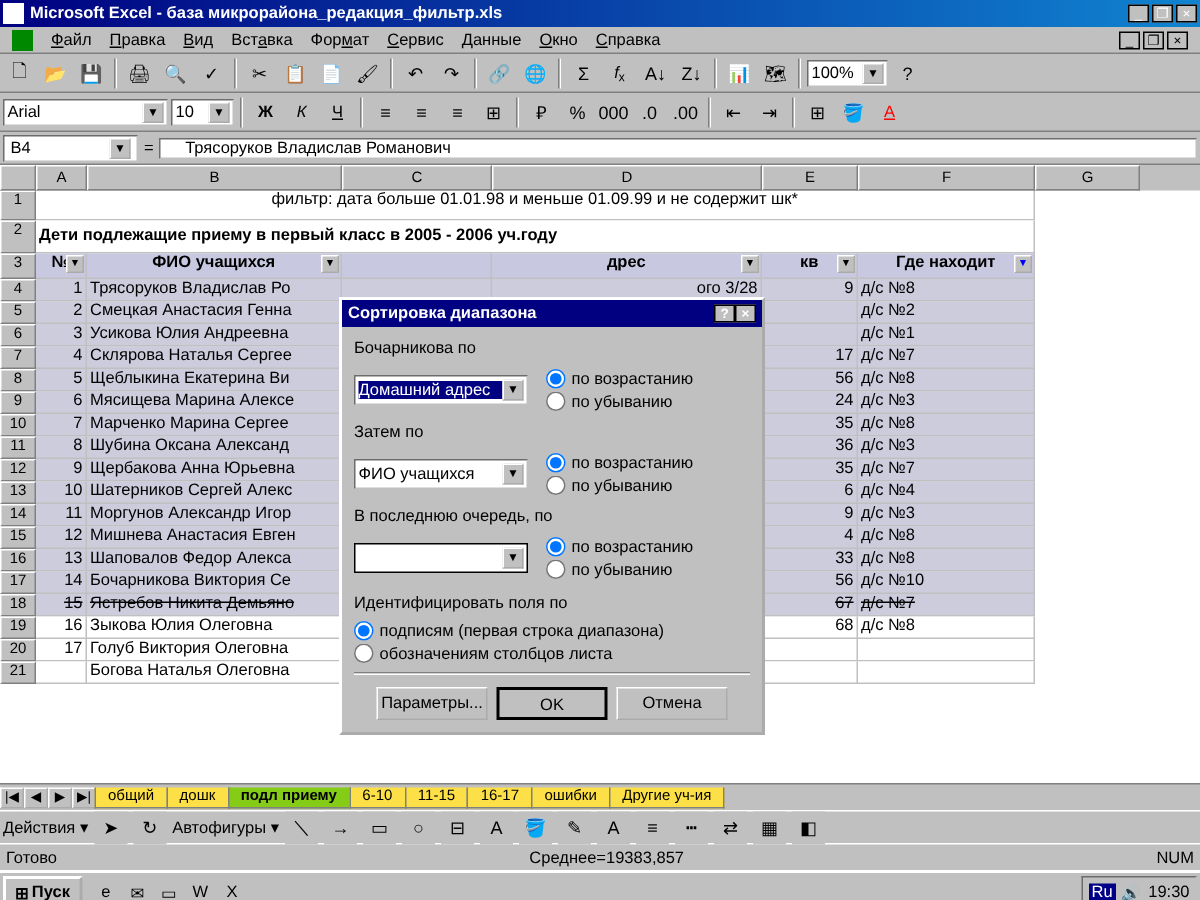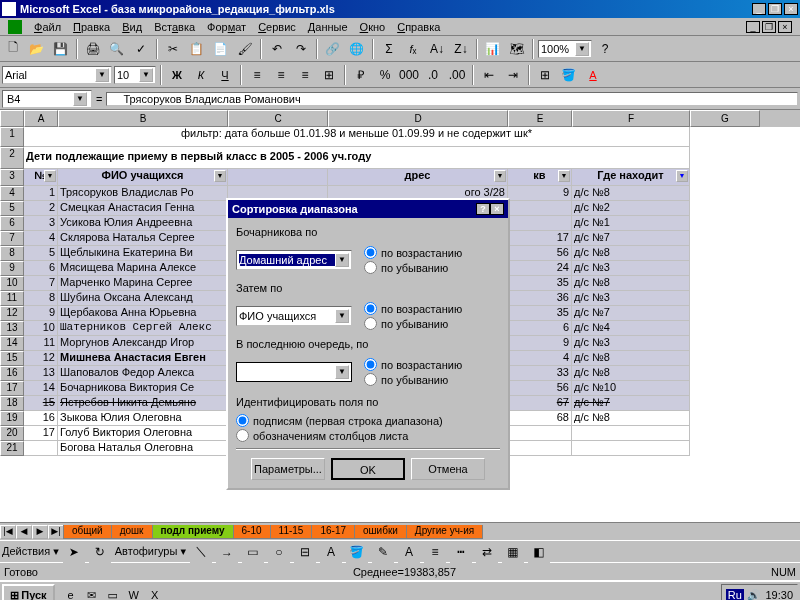--- a/index.html
+++ b/index.html
@@ -27,21 +27,21 @@
 .row { display: flex; height: 15px; }
 .cell { border-right: 1px solid #c0c0c0; border-bottom: 1px solid #c0c0c0; padding: 0 2px; overflow: hidden; white-space: nowrap; font-size: 11px; background: #fff; }
 .cell.sel { background: #ccccdd; }
 .cell.hdrcell { background: #c8c8e0; font-weight: bold; text-align: center; position: relative; }
 .fbtn { position: absolute; right: 1px; top: 1px; width: 12px; height: 12px; background: #c0c0c0; border: 1px outset #fff; font-size: 7px; line-height: 10px; text-align: center; }
 .fbtn.act { color: blue; }
 .tabs { background: #c0c0c0; height: 18px; display: flex; align-items: center; border-top: 1px solid #808080; }
 .tabbtn { width: 16px; height: 14px; border: 1px outset #fff; font-size: 9px; text-align: center; background: #c0c0c0; }
 .tab { padding: 0 8px; background: #fff; border: 1px solid #808080; border-top: none; font-size: 10px; height: 14px; margin-left: -1px; }
 .tab.active { font-weight: bold; background: #84cc16; }
-.tab.inactive { background: #f97316; }
+.tab.inactive { background: #fde047; }
 .drawbar { height: 22px; background: #c0c0c0; display: flex; align-items: center; padding: 2px; gap: 4px; border-top: 1px solid #fff; }
 .statusbar { height: 18px; background: #c0c0c0; display: flex; align-items: center; padding: 0 4px; border-top: 1px solid #fff; justify-content: space-between; }
 .taskbar { height: 28px; background: #c0c0c0; display: flex; align-items: center; padding: 2px; gap: 2px; border-top: 2px solid #fff; }
 .startbtn { height: 22px; padding: 0 6px; border: 2px outset #fff; display: flex; align-items: center; gap: 2px; font-weight: bold; }
 .tray { margin-left: auto; border: 1px inset #c0c0c0; padding: 0 4px; height: 22px; display: flex; align-items: center; gap: 4px; }
 .dialog { position: absolute; left: 226px; top: 198px; width: 284px; background: #c0c0c0; border: 2px outset #fff; z-index: 100; }
 .dlgtitle { background: #000080; color: #fff; height: 18px; display: flex; align-items: center; padding: 0 4px; font-weight: bold; }
 .dlgtitle .sp { flex: 1; }
 .dlgbody { padding: 8px; }
 .dlgrow { margin-bottom: 6px; }
@@ -282,39 +282,39 @@
         <div class="cell sel" style="width: 34px;;text-align:right;">9</div>
         <div class="cell sel" style="width: 170px;">Щербакова Анна Юрьевна</div>
         <div class="cell sel" style="width: 100px;"></div>
         <div class="cell sel" style="width: 180px;;text-align:right;">.8</div>
         <div class="cell sel" style="width: 64px;;text-align:right;">35</div>
         <div class="cell sel" style="width: 118px;">д/с №7</div>
       </div>
       <div class="row" style="height: 15px;">
         <div class="rowhdr">13</div>
         <div class="cell sel" style="width: 34px;;text-align:right;">10</div>
-        <div class="cell sel" style="width: 170px; font-family: Liberation Mono, monospace;">Шатерников Сергей Алекс</div>
+        <div class="cell sel" style="width: 170px;">Шатерников Сергей Алекс</div>
         <div class="cell sel" style="width: 100px;"></div>
         <div class="cell sel" style="width: 180px;;text-align:right;">д.8</div>
         <div class="cell sel" style="width: 64px;;text-align:right;">6</div>
         <div class="cell sel" style="width: 118px;">д/с №4</div>
       </div>
       <div class="row" style="height: 15px;">
         <div class="rowhdr">14</div>
         <div class="cell sel" style="width: 34px;;text-align:right;">11</div>
         <div class="cell sel" style="width: 170px;">Моргунов Александр Игор</div>
         <div class="cell sel" style="width: 100px;"></div>
         <div class="cell sel" style="width: 180px;;text-align:right;">я д.8</div>
         <div class="cell sel" style="width: 64px;;text-align:right;">9</div>
         <div class="cell sel" style="width: 118px;">д/с №3</div>
       </div>
       <div class="row" style="height: 15px;">
         <div class="rowhdr">15</div>
         <div class="cell sel" style="width: 34px;;text-align:right;">12</div>
-        <div class="cell sel" style="width: 170px; font-weight: bold;">Мишнева Анастасия Евген</div>
+        <div class="cell sel" style="width: 170px;">Мишнева Анастасия Евген</div>
         <div class="cell sel" style="width: 100px;"></div>
         <div class="cell sel" style="width: 180px;;text-align:right;">я д.9</div>
         <div class="cell sel" style="width: 64px;;text-align:right;">4</div>
         <div class="cell sel" style="width: 118px;">д/с №8</div>
       </div>
       <div class="row" style="height: 15px;">
         <div class="rowhdr">16</div>
         <div class="cell sel" style="width: 34px;;text-align:right;">13</div>
         <div class="cell sel" style="width: 170px;">Шаповалов Федор Алекса</div>
         <div class="cell sel" style="width: 100px;"></div>

